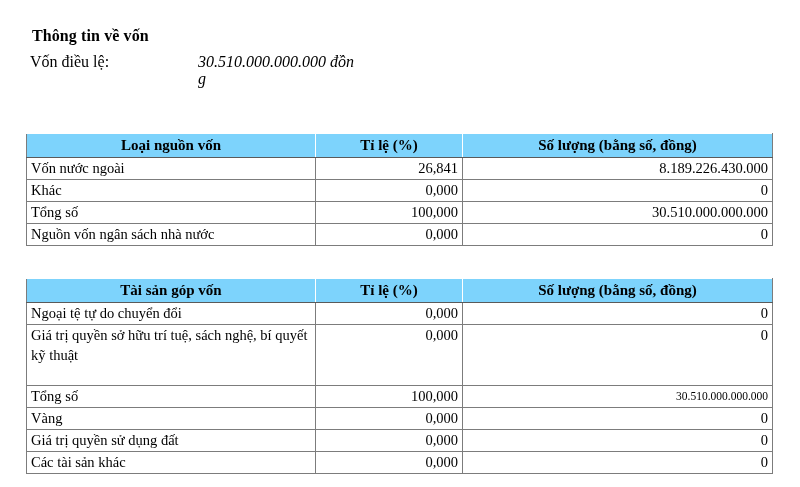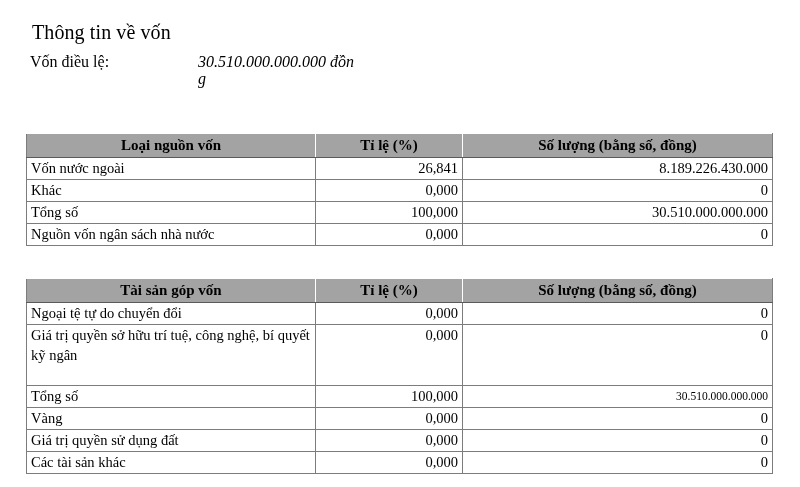--- a/index.html
+++ b/index.html
@@ -13,23 +13,23 @@
     overflow: hidden;
     font-family: "Liberation Serif", "DejaVu Serif", serif;
     color: #000000;
     position: relative;
   }
 
   
   .page-title {
     position: absolute;
     left: 32px;
-    top: 21px;
-    font-size: 20px;
-    font-weight: normal;
+    top: 27px;
+    font-size: 16px;
+    font-weight: bold;
     letter-spacing: 0.1px;
     white-space: nowrap;
   }
 
   .capital-row {
     position: absolute;
     left: 30px;
     top: 53px;
     width: 360px;
   }
@@ -69,21 +69,21 @@
 
   .tbl th, .tbl td {
     border: 1px solid #7c7c7c;
     padding: 0 4px;
     vertical-align: top;
     line-height: 20px;
     font-weight: normal;
   }
 
   .tbl thead th {
-    background: #a3a3a3;
+    background: #7dd3fc;
     text-align: center;
     font-weight: bold;
     font-size: 15px;
     height: 23px;
     line-height: 23px;
     padding: 0 4px;
     border-color: #ffffff;
     border-bottom-color: #5a5a5a;
   }
   .tbl thead th.first { border-left-color: #7c7c7c; }
@@ -155,21 +155,21 @@
       <th class="last">Số lượng (bằng số, đồng)</th>
     </tr>
   </thead>
   <tbody>
       <tr>
         <td class="name">Ngoại tệ tự do chuyển đổi</td>
         <td class="num">0,000</td>
         <td class="num">0</td>
       </tr>
       <tr class="tall">
-        <td class="name">Giá trị quyền sở hữu trí tuệ, công nghệ, bí quyết kỹ ngân</td>
+        <td class="name">Giá trị quyền sở hữu trí tuệ, sách nghệ, bí quyết kỹ thuật</td>
         <td class="num">0,000</td>
         <td class="num">0</td>
       </tr>
       <tr>
         <td class="name">Tổng số</td>
         <td class="num">100,000</td>
         <td class="num small">30.510.000.000.000</td>
       </tr>
       <tr>
         <td class="name">Vàng</td>

